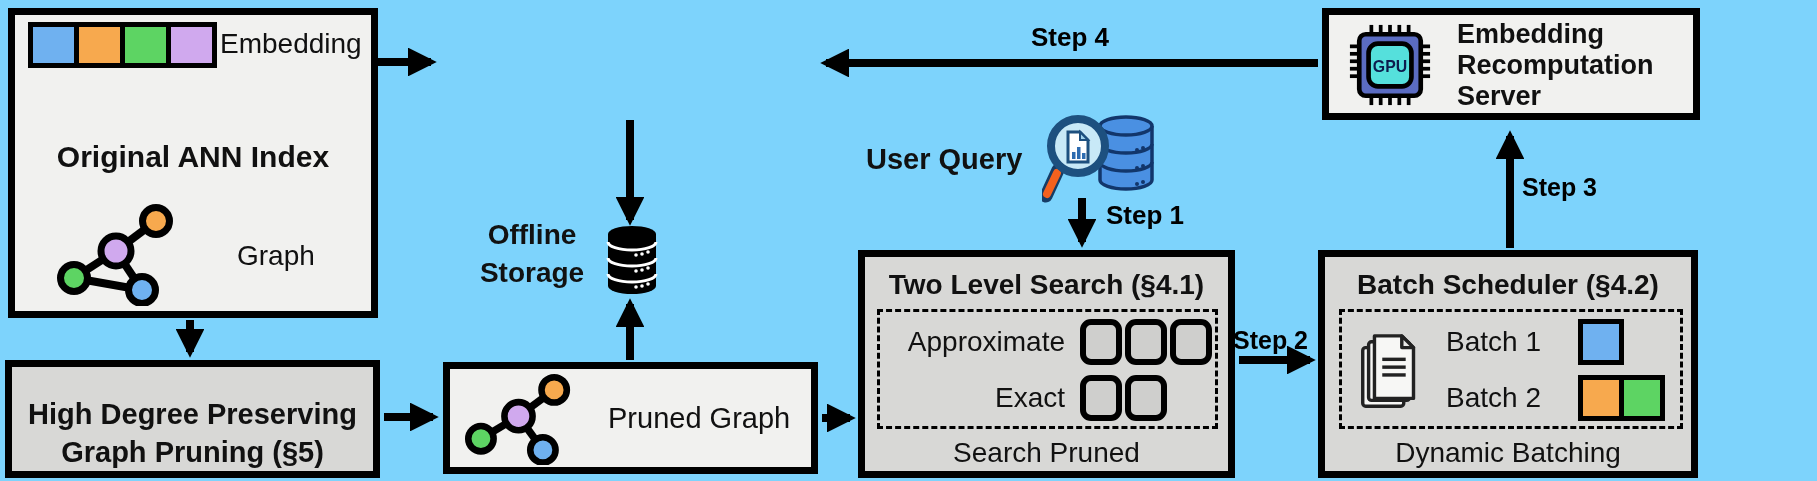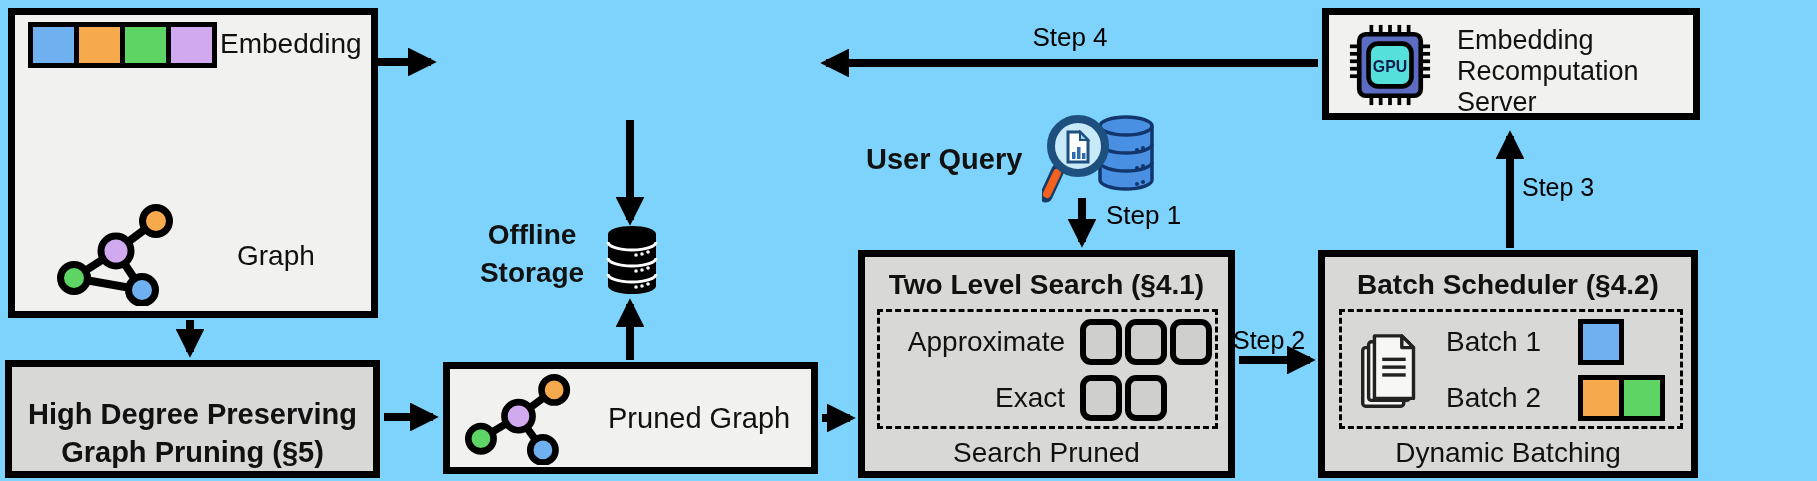--- a/index.html
+++ b/index.html
@@ -7,21 +7,21 @@
     position:relative;width:1817px;height:481px;background:#7dd3fc;
     font-family:"Liberation Sans", sans-serif;color:#111;overflow:hidden;padding-left:24px;
   }
   .abs{position:absolute;}
   .box{position:absolute;border:7px solid #000;box-sizing:border-box;}
   .box.light{background:#f1f1ef;}
   .box.dark{background:#d8d8d6;}
   .title-bold{font-weight:bold;}
   .center{text-align:center;}
   .arrow-layer{position:absolute;left:0;top:0;width:1817px;height:481px;pointer-events:none;}
-  .steplabel{position:absolute;font-weight:normal;font-size:25px;color:#000;}
+  .steplabel{position:absolute;font-weight:bold;font-size:25px;color:#000;}
   
   .strip{display:flex;background:#000;padding:5px;gap:5px;}
   .strip .cell{width:41px;height:36px;}
   .cache-square{width:34px;height:34px;border:6px solid #000;border-radius:5px;}
   
   .dashed{position:absolute;border:3px dashed #000;box-sizing:border-box;}
   .qrow{position:absolute;display:flex;align-items:center;height:52px;}
   .qlabel{width:185px;text-align:right;margin-right:15px;font-size:28px;}
   .qslots{display:flex;gap:3px;}
   .qslot{width:30px;height:34px;border:6px solid #000;border-radius:11px;background:#cfcfcd;}
@@ -38,20 +38,21 @@
 <div id="canvas">
 
   <div class="box light" style="left:8px;top:8px;width:370px;height:310px;">
     <div class="abs strip" style="left:13px;top:7px;">
       <div class="cell" style="background: rgb(111, 177, 240);"></div>
       <div class="cell" style="background: rgb(247, 169, 78);"></div>
       <div class="cell" style="background: rgb(93, 212, 99);"></div>
       <div class="cell" style="background: rgb(208, 169, 238);"></div>
     </div>
     <div class="abs" style="left:205px;top:13px;font-size:28px;">Embedding</div>
+    <div class="abs center title-bold" style="left:0;right:0;top:125px;font-size:30px;">Original ANN Index</div>
     <svg class="abs" style="left:37px;top:183px;" width="132" height="108" viewBox="0 0 132 108">
       <g stroke="#000" stroke-width="8">
         <line x1="22" y1="80" x2="64" y2="53"></line>
         <line x1="64" y1="53" x2="104" y2="23"></line>
         <line x1="64" y1="53" x2="90" y2="92"></line>
         <line x1="22" y1="80" x2="90" y2="92"></line>
       </g>
       <g stroke="#000" stroke-width="7">
         <circle cx="104" cy="23" r="13.5" fill="#f7a94e"></circle>
         <circle cx="22" cy="80" r="13.5" fill="#5dd463"></circle>
@@ -193,21 +194,21 @@
         <line x1="77" y1="24" x2="87" y2="24"></line>
           <line x1="77" y1="32" x2="87" y2="32"></line>
         <line x1="77" y1="40" x2="87" y2="40"></line>
           <line x1="77" y1="48" x2="87" y2="48"></line>
         <line x1="77" y1="56" x2="87" y2="56"></line>
       </g>
       <rect x="11" y="11" width="66" height="66" rx="7" stroke="#000" stroke-width="5" fill="#5b6cc2"></rect>
       <rect x="21" y="21" width="46" height="46" rx="10" stroke="#000" stroke-width="5" fill="#55e0dc"></rect>
       <text x="44" y="51" text-anchor="middle" font-size="17" font-weight="bold" fill="#0d1b4d" font-family="Liberation Sans, sans-serif">GPU</text>
     </svg>
-    <div class="abs" style="left:128px;top:10px;width:240px;font-size:27px;line-height:31px;">Embedding Recomputation Server</div>
+    <div class="abs" style="left:128px;top:4px;width:240px;font-size:27px;line-height:31px;font-weight:bold;">Embedding Recomputation Server</div>
   </div>
   <div class="steplabel abs center" style="left:1000px;top:22px;width:140px;font-size:26px;">Step 4</div>
 
   <div class="box dark" style="left:5px;top:360px;width:375px;height:118px;display:flex;align-items:flex-end;justify-content:center;">
     <div class="center title-bold" style="width:350px;font-size:29px;line-height:38px;">High Degree Preserving Graph Pruning (§5)</div>
   </div>
 
   <div class="box light" style="left:443px;top:362px;width:375px;height:112px;">
     <svg class="abs" style="left:12px;top:4px;" width="128" height="92" viewBox="0 0 132 98">
       <g stroke="#000" stroke-width="8">

